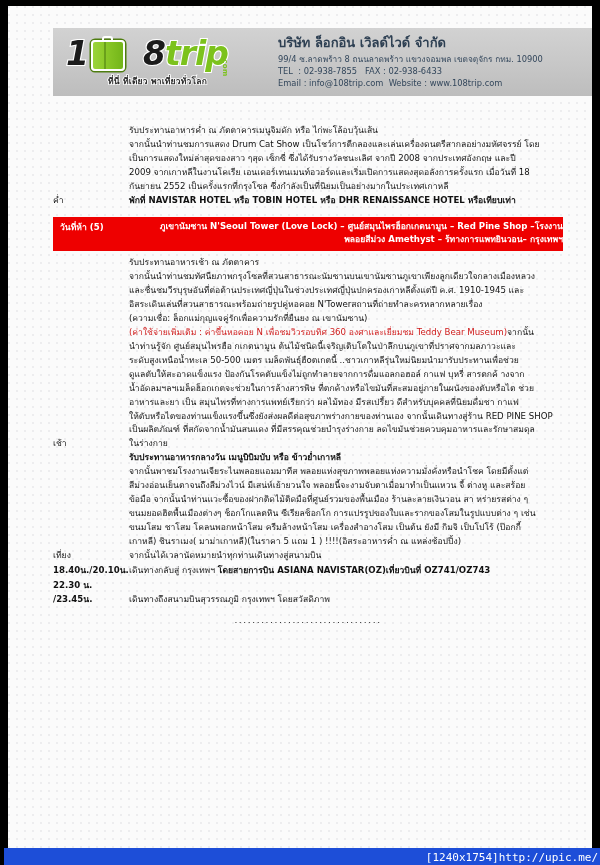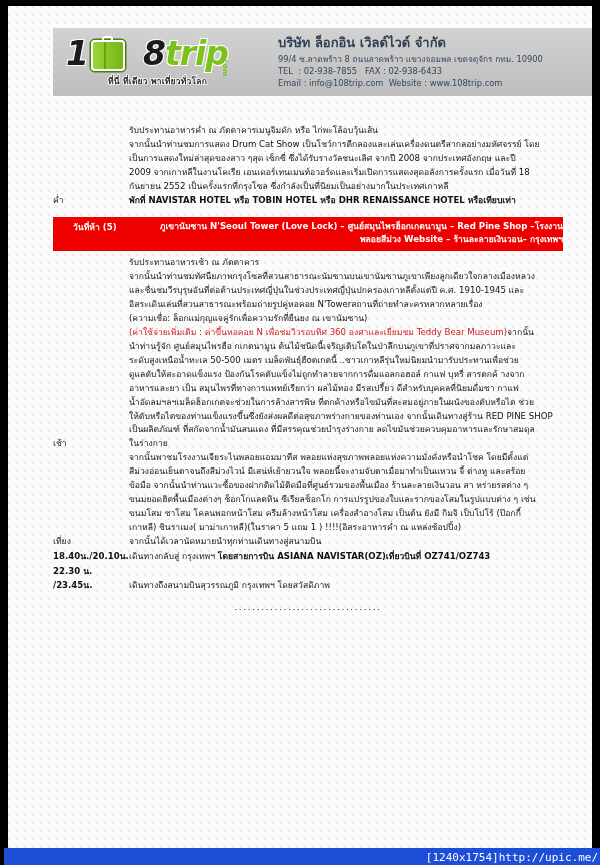--- a/index.html
+++ b/index.html
@@ -168,21 +168,21 @@
   .day-banner {
     background: #ee0000;
     color: #ffffff;
     display: flex;
     align-items: flex-start;
     padding: 3px 0 4px 0;
   }
   .day-banner .label-col {
     color: #ffffff;
     font-weight: bold;
-    padding-left: 20px;
+    padding-left: 7px;
     flex: 0 0 72px;
   }
   .day-banner .text-col {
     color: #ffffff;
     font-weight: bold;
     text-align: right;
   }
 
   .dots-sep {
     margin-top: 9px;
@@ -251,49 +251,50 @@
         <p style="font-weight:bold;">พักที่ NAVISTAR HOTEL หรือ TOBIN HOTEL หรือ DHR RENAISSANCE HOTEL หรือเทียบเท่า</p>
       </div>
     </div>
 
     <div class="spacer-sm"></div>
 
     <div class="day-banner">
       <div class="label-col">วันที่ห้า (5)</div>
       <div class="text-col">
         <p>ภูเขานัมซาน N'Seoul Tower (Love Lock) – ศูนย์สมุนไพรฮ็อกเกตนามูน – Red Pine Shop –โรงงาน</p>
-        <p>พลอยสีม่วง Website – ร้านละลายเงินวอน– กรุงเทพฯ</p>
+        <p>พลอยสีม่วง Amethyst – ร้ทางการแพทยินวอน– กรุงเทพฯ</p>
       </div>
     </div>
 
     <div class="spacer-xs"></div>
 
     <div class="row">
       <div class="label-col">เช้า</div>
       <div class="text-col">
         <p>รับประทานอาหารเช้า ณ ภัตตาคาร</p>
         <p>จากนั้นนำท่านชมทัศนียภาพกรุงโซลที่สวนสาธารณะนัมซานบนเขานัมซานภูเขาเพียงลูกเดียวใจกลางเมืองหลวง</p>
         <p>และชื่นชมวีรบุรุษอันที่ต่อต้านประเทศญี่ปุ่นในช่วงประเทศญี่ปุ่นปกครองเกาหลีตั้งแต่ปี ค.ศ. 1910-1945  และ</p>
         <p>อิสระเดินเล่นที่สวนสาธารณะพร้อมถ่ายรูปคู่หอคอย N'Towerสถานที่ถ่ายทำละครหลากหลายเรื่อง</p>
         <p>(ความเชื่อ:  ล็อกแม่กุญแจคู่รักเพื่อความรักที่ยืนยง ณ เขานัมซาน)</p>
         <p><span class="red-text">(ค่าใช้จ่ายเพิ่มเติม :  ค่าขึ้นหอคอย N เพื่อชมวิวรอบทิศ 360 องศาและเยี่ยมชม Teddy Bear Museum)</span><span>จากนั้น</span></p>
         <p>นำท่านรู้จัก ศูนย์สมุนไพรฮือ กเกตนามูน  ต้นไม้ชนิดนี้เจริญเติบโตในป่าลึกบนภูเขาที่ปราศจากมลภาวะและ</p>
         <p>ระดับสูงเหนือน้ำทะเล  50-500  เมตร เมล็ดพันธุ์ฮืoตเกตนี้ ..ชาวเกาหลีรุ่นใหม่นิยมนำมารับประทานเพื่อช่วย</p>
         <p>ดูแลตับให้สะอาดแข็งแรง ป้องกันโรคตับแข็งไม่ถูกทำลายจากการดื่มแอลกอฮอล์ กาแฟ บุหรี่ สารตกค้      างจาก</p>
+        <p>น้ำอัดลมฯลฯเมล็ดฮ็อกเกตจะช่วยในการล้างสารพิษ ที่ตกค้างหรือไขมันที่สะสมอยู่ภายในผนังของตับหรือไต ช่วย</p>
         <p>อาหารและยา เป็น สมุนไพรที่ทางการแพทย์เรียกว่า ผลไม้ทอง มีรสเปรี้ยว ดีสำหรับบุคคลที่นิยมดื่มชา กาแฟ</p>
-        <p>น้ำอัดลมฯลฯเมล็ดฮ็อกเกตจะช่วยในการล้างสารพิษ ที่ตกค้างหรือไขมันที่สะสมอยู่ภายในผนังของตับหรือไต ช่วย</p>
         <p>ให้ตับหรือไตของท่านแข็งแรงขึ้นซึ่งยังส่งผลดีต่อสุขภาพร่างกายของท่านเอง จากนั้นเดินทางสู่ร้าน RED PINE SHOP</p>
         <p>เป็นผลิตภัณฑ์ ที่สกัดจากน้ำมันสนแดง ที่มีสรรคุณช่วยบำรุงร่างกาย ลดไขมันช่วยควบคุมอาหารและรักษาสมดุล</p>
         <p>ในร่างกาย</p>
       </div>
     </div>
 
     <div class="row">
       <div class="label-col">เที่ยง</div>
       <div class="text-col">
+        <p style="font-weight:bold;">รับประทานอาหารกลางวัน  เมนูบิบิมบับ หรือ ข้าวย่ำเกาหลี</p>
         <p>จากนั้นพาชมโรงงานเจียระไนพลอยแอมมาทีส พลอยแห่งสุขภาพพลอยแห่งความมั่งคั่งหรือนำโชค โดยมีตั้งแต่</p>
         <p>สีม่วงอ่อนเย็นตาจนถึงสีม่วงไวน์ มีเสน่ห์เย้ายวนใจ  พลอยนี้จะงามจับตาเมื่อมาทำเป็นแหวน จี้ ต่างหู และสร้อย</p>
         <p>ข้อมือ จากนั้นนำท่านแวะซื้อของฝากติดไม้ติดมือที่ศูนย์รวมของพื้นเมือง ร้านละลายเงินวอน สา    หร่ายรสต่าง ๆ</p>
         <p>ขนมยอดฮิตพื้นเมืองต่างๆ ช็อกโกแลตหิน ซีเรียลช็อกโก การแปรรูปของใบและรากของโสมในรูปแบบต่าง ๆ เช่น</p>
         <p>ขนมโสม ชาโสม โคลนพอกหน้าโสม ครีมล้างหน้าโสม เครื่องสำอางโสม เป็นต้น ยังมี  กิมจิ  เป็บโปโร้     (ป๊อกกี้</p>
         <p>เกาหลี) ชินราเมง( มาม่าเกาหลี)(ในราคา 5 แถม 1 ) !!!!(อิสระอาหารค่ำ ณ แหล่งช้อปปิ้ง)</p>
         <p>จากนั้นได้เวลานัดหมายนำทุกท่านเดินทางสู่สนามบิน</p>
       </div>
     </div>
 

